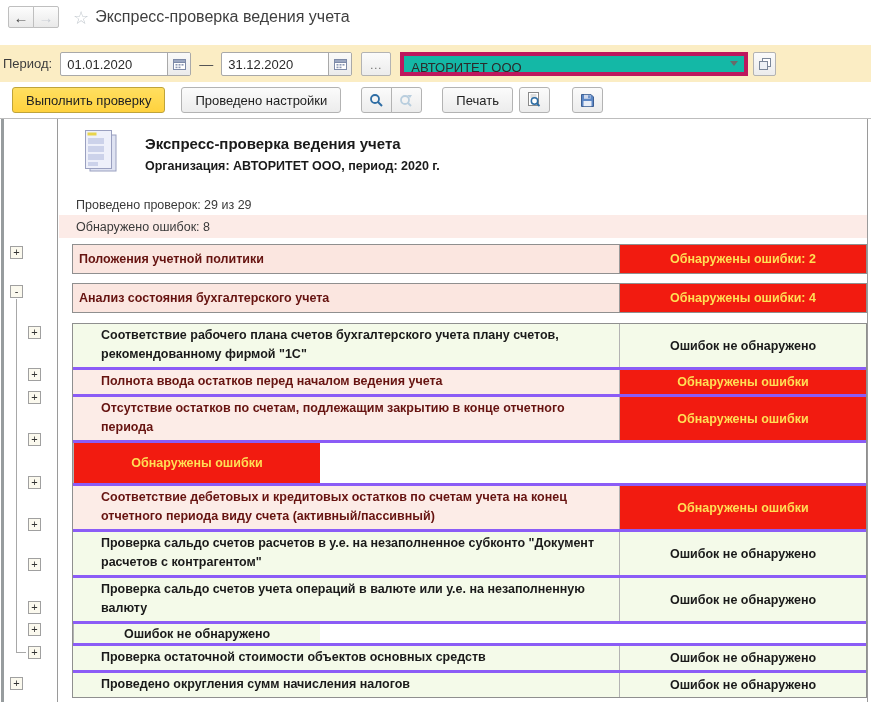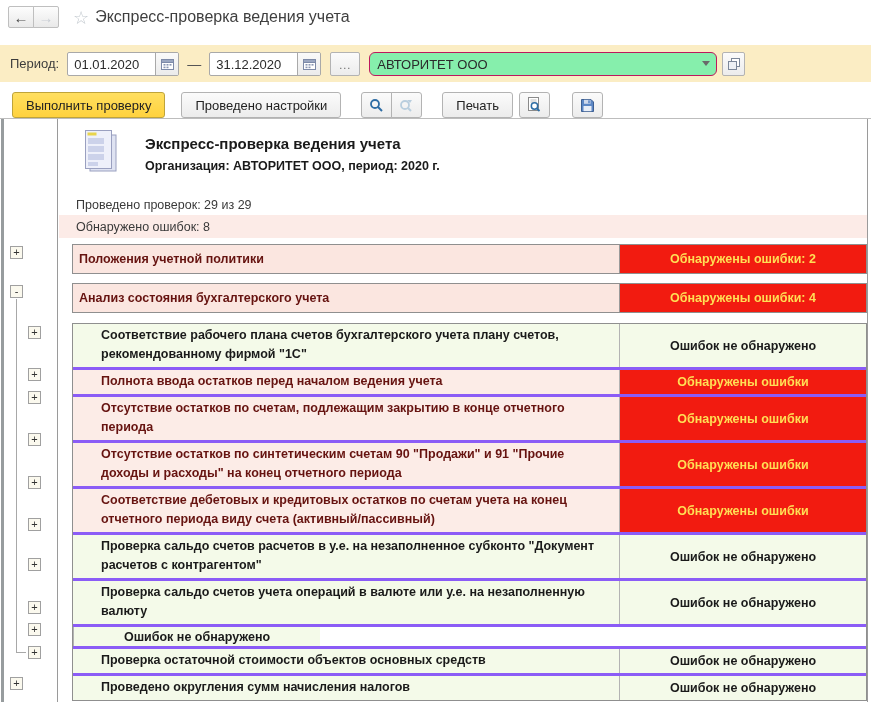--- a/index.html
+++ b/index.html
@@ -12,40 +12,40 @@
   .navbtn { width:26px; height:22px; display:flex; align-items:center; justify-content:center;
             background:linear-gradient(#fdfdfd,#e9e9e9); border:1px solid #bfbfbf; }
   .navbtn.back { border-radius:2px 0 0 2px; }
   .navbtn.fwd  { border-radius:0 2px 2px 0; margin-left:-1px; }
   .nav-arrow { font-size:15px; line-height:1; color:#4a4a4a; }
   .navbtn.fwd .nav-arrow { color:#c9ced4; }
   .star { font-size:18px; color:#c3c9cf; margin:1px 6px 0 14px; }
   .wintitle { font-size:16px; color:#3f3f3f; margin-top:2px; }
 
   
-  .filterbar { height:37px; background:#fbedc4; display:flex; align-items:center; padding-left:10px; }
+  .filterbar { height:37px; background:#fbedc4; display:flex; align-items:center; padding-left:3px; }
   .lbl { font-size:13px; color:#3c3c3c; margin-right:8px; }
-  .datefield { display:flex; width:112px; height:24px; background:#fff; border:1px solid #a9a9a9; border-radius:2px; overflow:hidden; }
+  .datefield { display:flex; width:131px; height:24px; background:#fff; border:1px solid #a9a9a9; border-radius:2px; overflow:hidden; }
   .datefield .val { flex:1; font-size:13px; color:#2b2b2b; padding:4px 0 0 6px; }
   .calbtn { width:23px; border-left:1px solid #a9a9a9; background:linear-gradient(#fafafa,#ebebeb);
             display:flex; align-items:center; justify-content:center; }
   .dash { font-size:14px; color:#555; margin:0 8px; }
   .dotsbtn { width:30px; height:24px; margin-left:9px; background:linear-gradient(#fbfbfb,#ececec);
              border:1px solid #b3b3b3; border-radius:2px; font-size:11px; color:#666; letter-spacing:1px;
              display:flex; align-items:flex-end; justify-content:center; padding-bottom:4px;}
-  .combo { display:flex; width:348px; height:24px; margin-left:9px; background:#86efac;
-           border:1px solid #be185d; border-radius:6px; }
+  .combo { display:flex; width:348px; height:24px; margin-left:9px; background:#14b8a6;
+           border:4px solid #be185d; border-radius:0; }
   .combo .val { flex:1; font-size:13px; color:#2b2b2b; padding:4px 0 0 7px; white-space:nowrap; overflow:hidden; }
   .combo .arrow { width:20px; display:flex; align-items:center; justify-content:center; }
   .tri { width:0; height:0; border-left:4px solid transparent; border-right:4px solid transparent; border-top:5px solid #6a6a6a; }
   .openbtn { width:23px; height:24px; margin-left:5px; background:linear-gradient(#fbfbfb,#ececec);
              border:1px solid #b3b3b3; border-radius:2px; display:flex; align-items:center; justify-content:center; }
 
   
-  .cmdbar { height:36px; display:flex; align-items:flex-end; padding-left:12px; background:#fff; }
+  .cmdbar { height:36px; display:flex; align-items:center; padding-left:12px; background:#fff; }
   .btn { height:26px; font-size:13px; color:#222; border:1px solid #b3b3b3; border-radius:3px;
          background:linear-gradient(#fbfbfb,#ececec); padding:0 13px; display:flex; align-items:center; }
   .btn.primary { background:linear-gradient(#ffdf60,#ffd23e); border-color:#bfa43a; }
   .iconbtn { width:31px; height:26px; border:1px solid #b3b3b3; border-radius:3px;
              background:linear-gradient(#fbfbfb,#ececec); display:flex; align-items:center; justify-content:center; }
   .gap16 { margin-left:16px; } .gap20 { margin-left:20px; } .gap6 { margin-left:6px; } .gap22 { margin-left:22px; }
   .joined-left  { border-radius:3px 0 0 3px; }
   .joined-right { border-radius:0 3px 3px 0; margin-left:-1px; }
 
   
@@ -260,21 +260,20 @@
       </div>
       <div class="crow err h23">
         <div class="c-name">Полнота ввода остатков перед началом ведения учета</div>
         <div class="c-status">Обнаружены ошибки</div>
       </div>
       <div class="crow err h42">
         <div class="c-name">Отсутствие остатков по счетам, подлежащим закрытию в конце отчетного периода</div>
         <div class="c-status">Обнаружены ошибки</div>
       </div>
       <div class="crow err h43">
-        <div class="c-name">Отсутствие остатков по синтетическим счетам 90 "Продажи" и 91 "Прочие доходы и расходы" на конец отчетного периода</div>
         <div class="c-status">Обнаружены ошибки</div>
       </div>
       <div class="crow err h42">
         <div class="c-name">Соответствие дебетовых и кредитовых остатков по счетам учета на конец отчетного периода виду счета (активный/пассивный)</div>
         <div class="c-status">Обнаружены ошибки</div>
       </div>
       <div class="crow ok h40">
         <div class="c-name">Проверка сальдо счетов расчетов в у.е. на незаполненное субконто "Документ расчетов с контрагентом"</div>
         <div class="c-status">Ошибок не обнаружено</div>
       </div>

